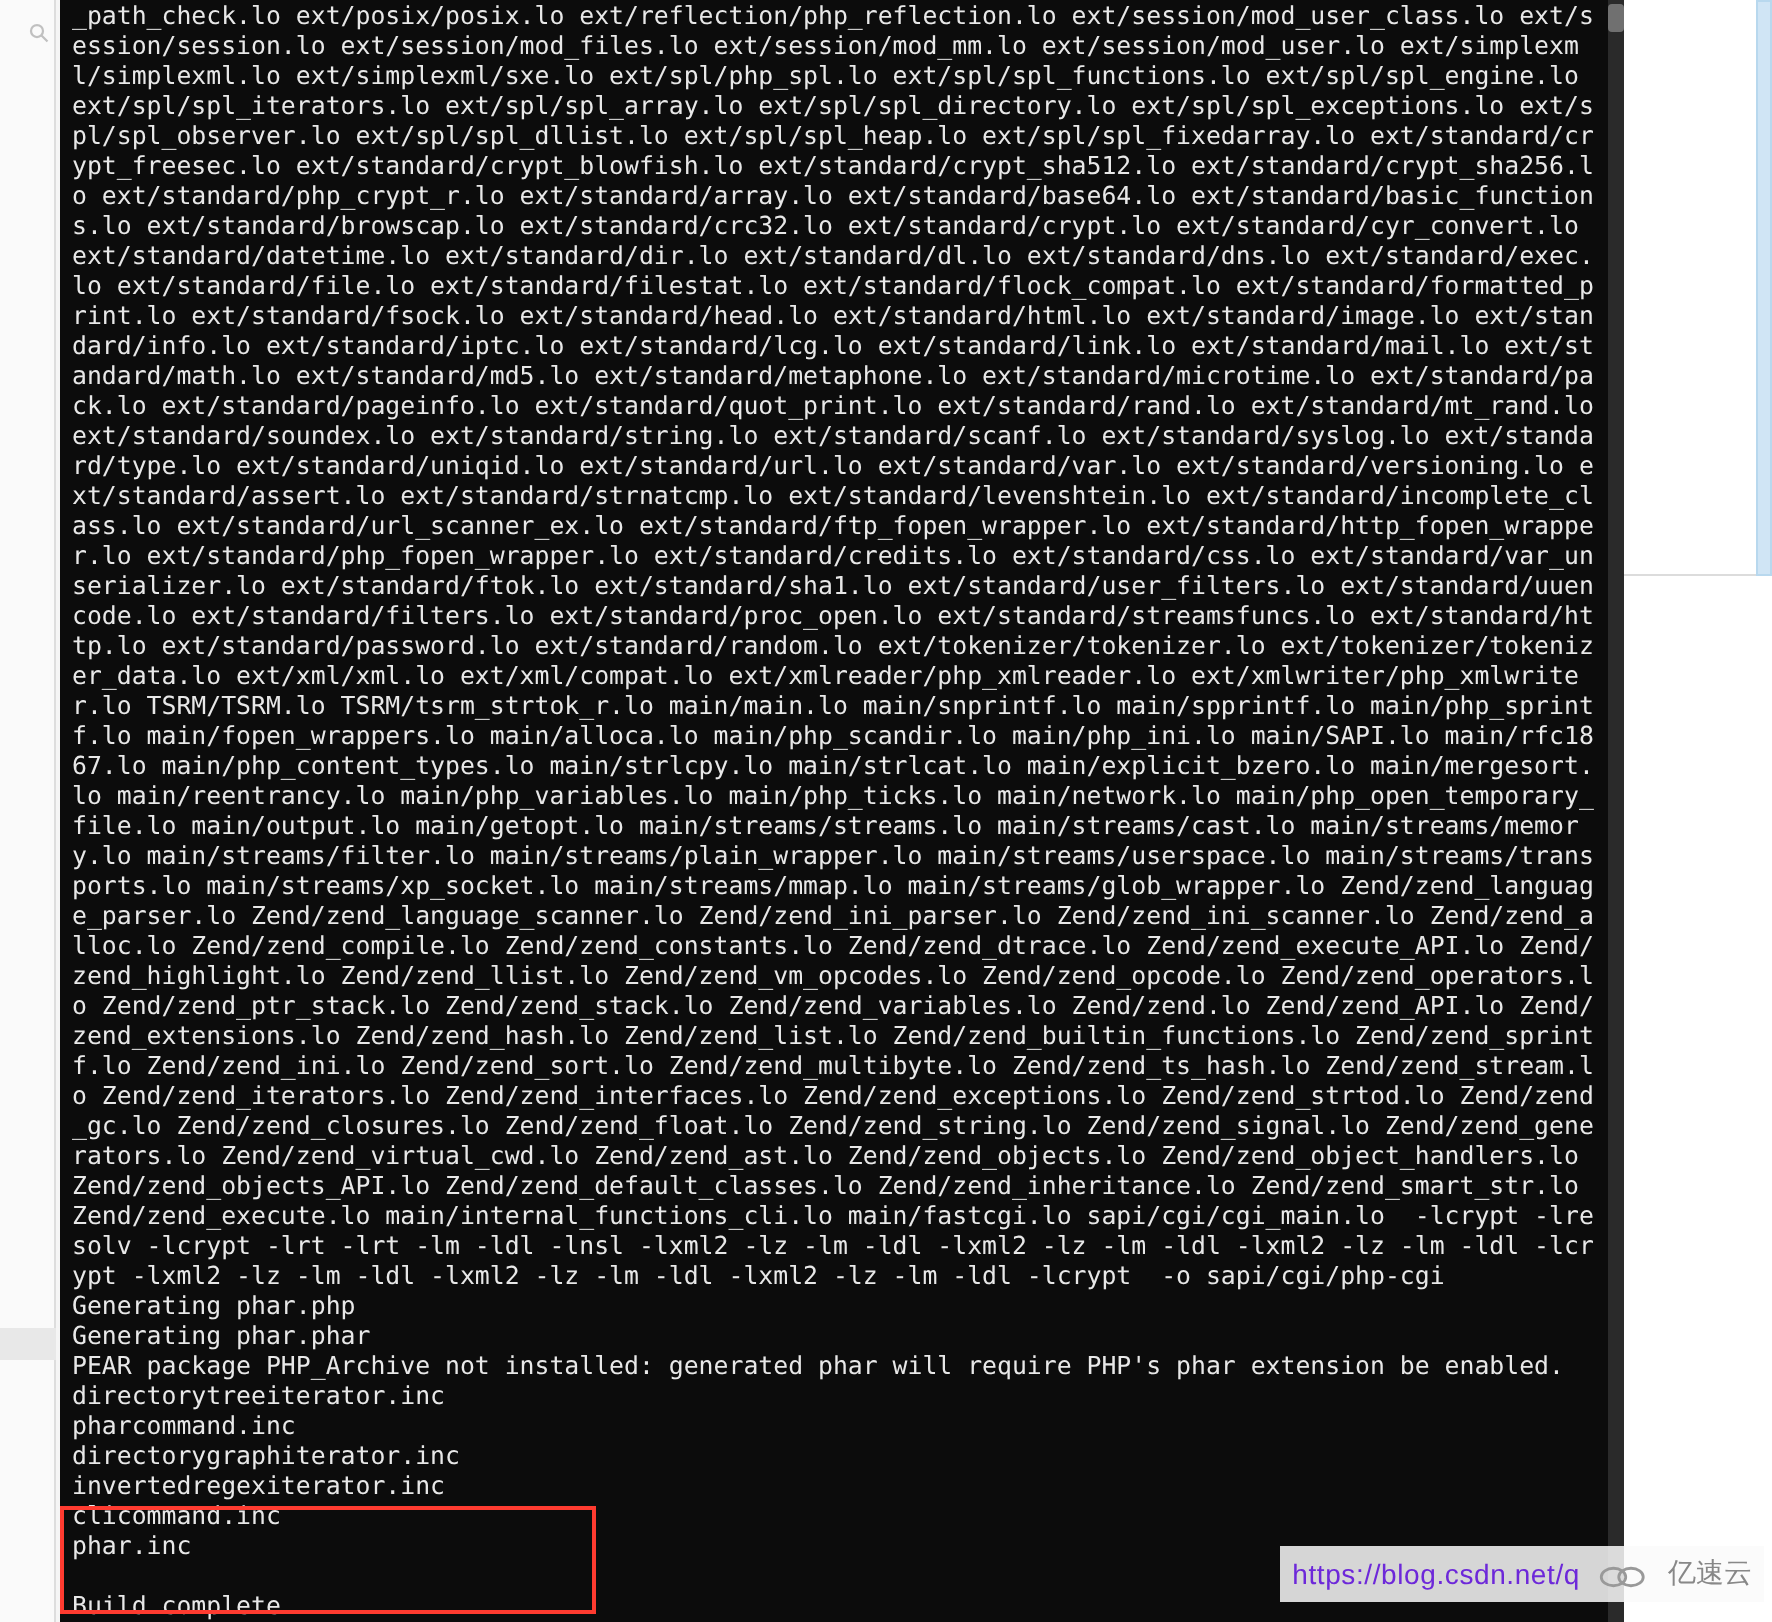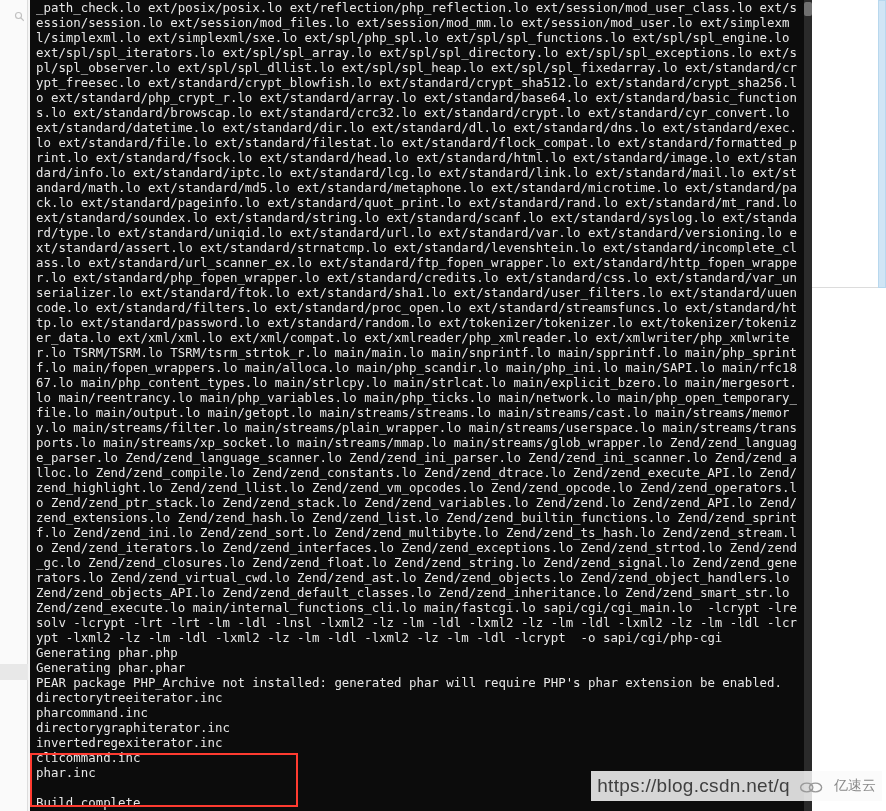--- a/index.html
+++ b/index.html
@@ -114,22 +114,22 @@
       padding: 4px 6px;
     }
     .watermark-logo {
       width: 28px;
       height: 20px;
       display: flex;
       align-items: center;
       justify-content: center;
     }
     .watermark-text {
-      color: #404040;
-      font-size: 19px;
+      color: #6d28d9;
+      font-size: 14px;
       letter-spacing: 0.3px;
     }
     .watermark-cn {
       color: #888;
       font-size: 14px;
       font-family: Liberation Serif, serif;
     }
   </style>
 </head>
 <body>

